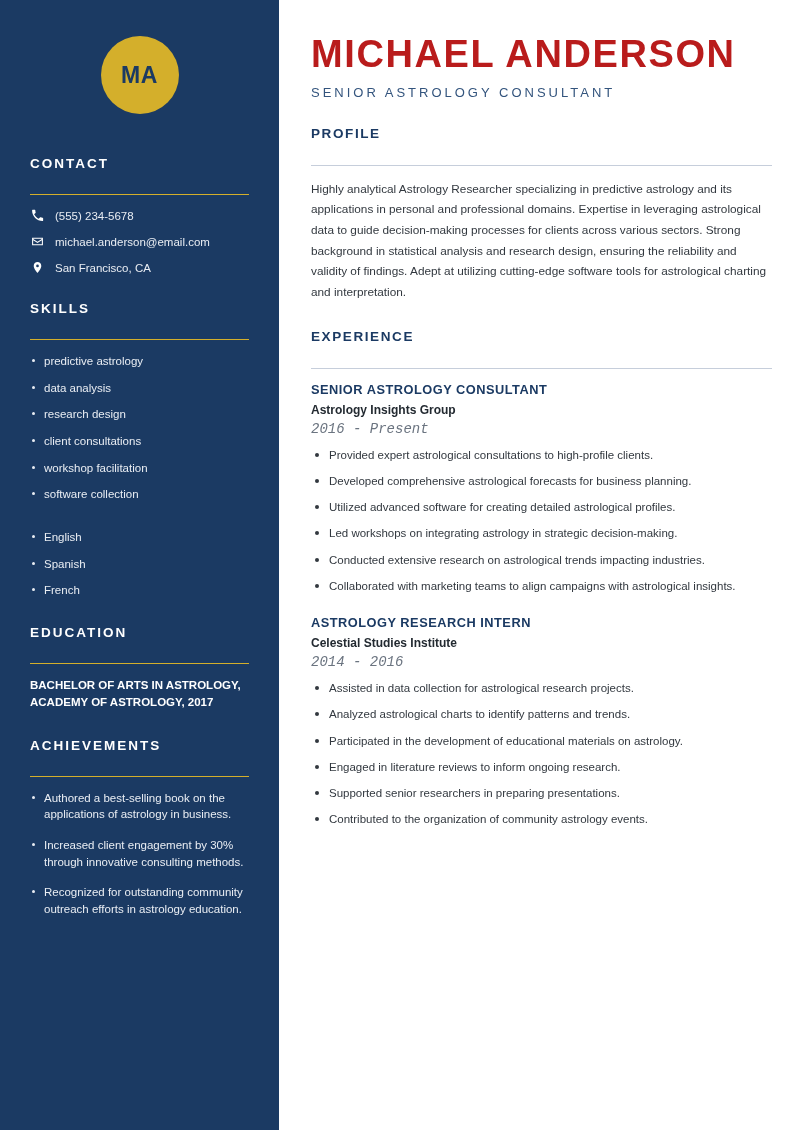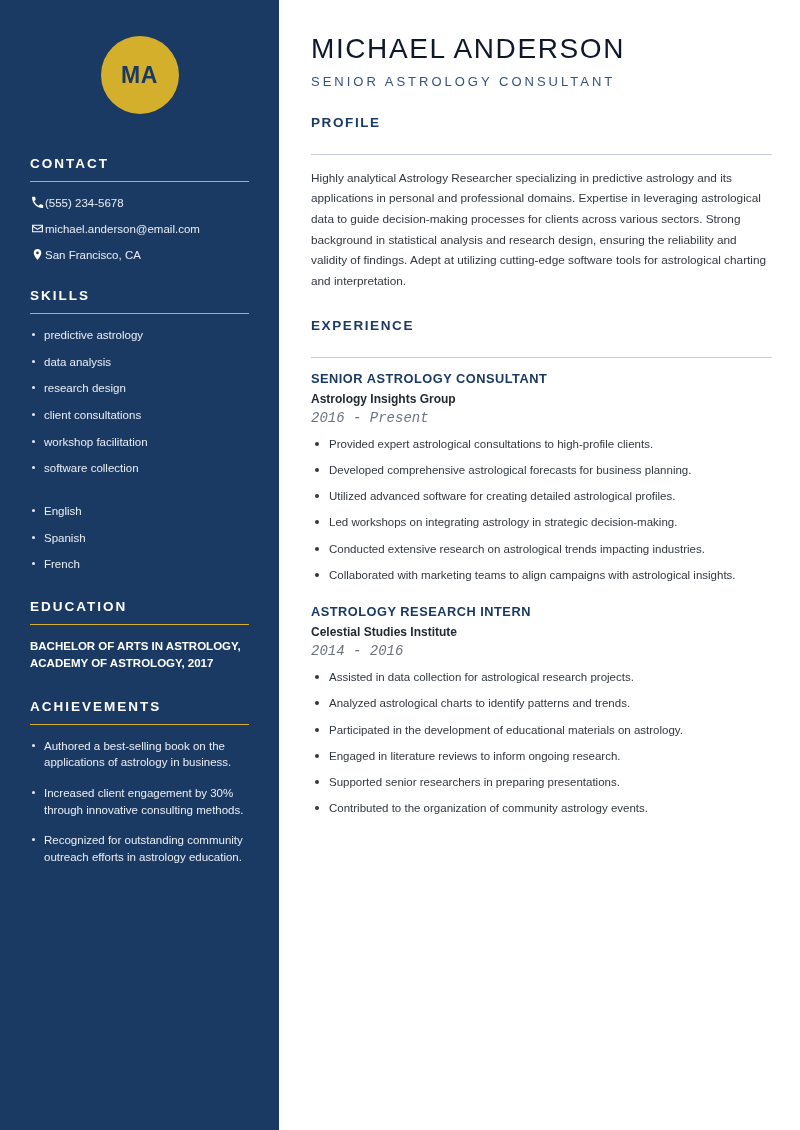--- a/index.html
+++ b/index.html
@@ -43,27 +43,28 @@
     font-size: 23px;
     font-weight: bold;
     letter-spacing: 0.5px;
   }
   .side-section { margin-bottom: 26px; }
   .side-title {
     font-size: 13.5px;
     font-weight: bold;
     letter-spacing: 2px;
     color: #ffffff;
-    padding-bottom: 10px;
+    padding-bottom: 23px;
     border-bottom: 1px solid #d4af2b;
     margin-bottom: 13px;
   }
   .contact-row {
     display: flex;
     align-items: center;
+    gap: 10px;
     font-size: 11.5px;
     color: #e9edf3;
     margin-bottom: 11px;
   }
   .contact-icon {
     width: 15px;
     height: 15px;
     flex: 0 0 15px;
     display: flex;
     align-items: center;
@@ -98,24 +99,24 @@
   }
   ul.side-list.ach li { margin-bottom: 14px; }
 
   
   .main {
     flex: 1;
     background: #ffffff;
     padding: 34px 28px 0 32px;
   }
   .name {
-    font-size: 28px;
-    font-weight: normal;
+    font-size: 38px;
+    font-weight: bold;
     letter-spacing: 1.6px;
-    color: #0f172a;
+    color: #b91c1c;
     line-height: 1.1;
   }
   .role {
     font-size: 13px;
     letter-spacing: 3px;
     color: #33547d;
     margin-top: 9px;
     margin-bottom: 26px;
   }
   .main-title {

